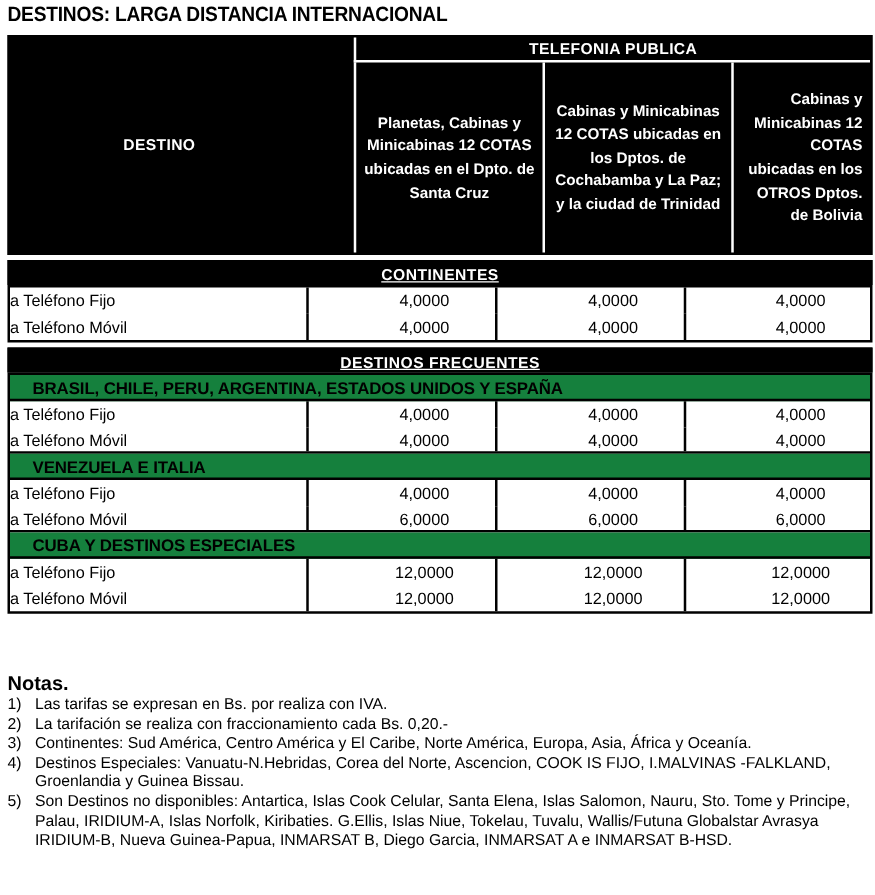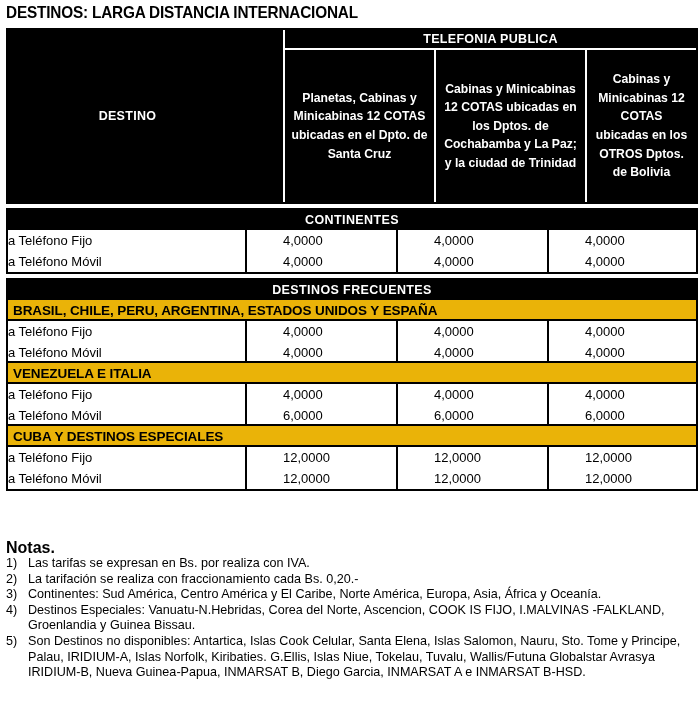--- a/index.html
+++ b/index.html
@@ -87,68 +87,69 @@
     align-items: center;
     justify-content: center;
     text-align: center;
     font-size: 12.2px;
     font-weight: bold;
     line-height: 18.6px;
     padding: 0 6px;
   }
   .tp-col.c1 { width: 151px; flex: 0 0 151px; }
   .tp-col.c2 { width: 151px; flex: 0 0 151px; }
-  .tp-col.c3 { flex: 1 1 auto; }
+  .tp-col.c3 { flex: 1 1 auto; text-align: right; }
 
   
   .band {
     background: #000;
     color: #fff;
     height: 20px;
     line-height: 20px;
     text-align: center;
     font-size: 12.5px;
     font-weight: bold;
     letter-spacing: 0.4px;
     border: 2px solid #000;
     box-sizing: border-box;
     width: 692px;
+    text-decoration: underline;
   }
   .band.spaced { margin-top: 4px; }
 
   
   .country {
-    background: #eab308;
+    background: #15803d;
     color: #000;
     height: 21px;
     line-height: 21px;
     font-size: 13.5px;
     font-weight: bold;
-    padding-left: 5px;
+    padding-left: 18px;
     box-sizing: border-box;
     letter-spacing: -0.1px;
     border-bottom: 2px solid #000;
     width: 100%;
   }
   .country.last { border-bottom: 2px solid #000; }
 
   
   .drow { display: flex; height: 21px; width: 100%; box-sizing: border-box; }
   .drow.sep { border-bottom: 2px solid #000; }
   .lbl {
     width: 239px;
     flex: 0 0 239px;
     box-sizing: border-box;
     font-size: 13px;
     line-height: 21px;
     border-right: 2px solid #000;
   }
   .val {
     box-sizing: border-box;
-    text-align: left;
+    text-align: center;
     font-size: 13px;
     line-height: 21px;
     border-right: 2px solid #000;
     padding-left: 36px;
   }
   .val.v1 { width: 151px; flex: 0 0 151px; }
   .val.v2 { width: 151px; flex: 0 0 151px; }
   .val.v3 { flex: 1 1 auto; border-right: none; }
 
   

